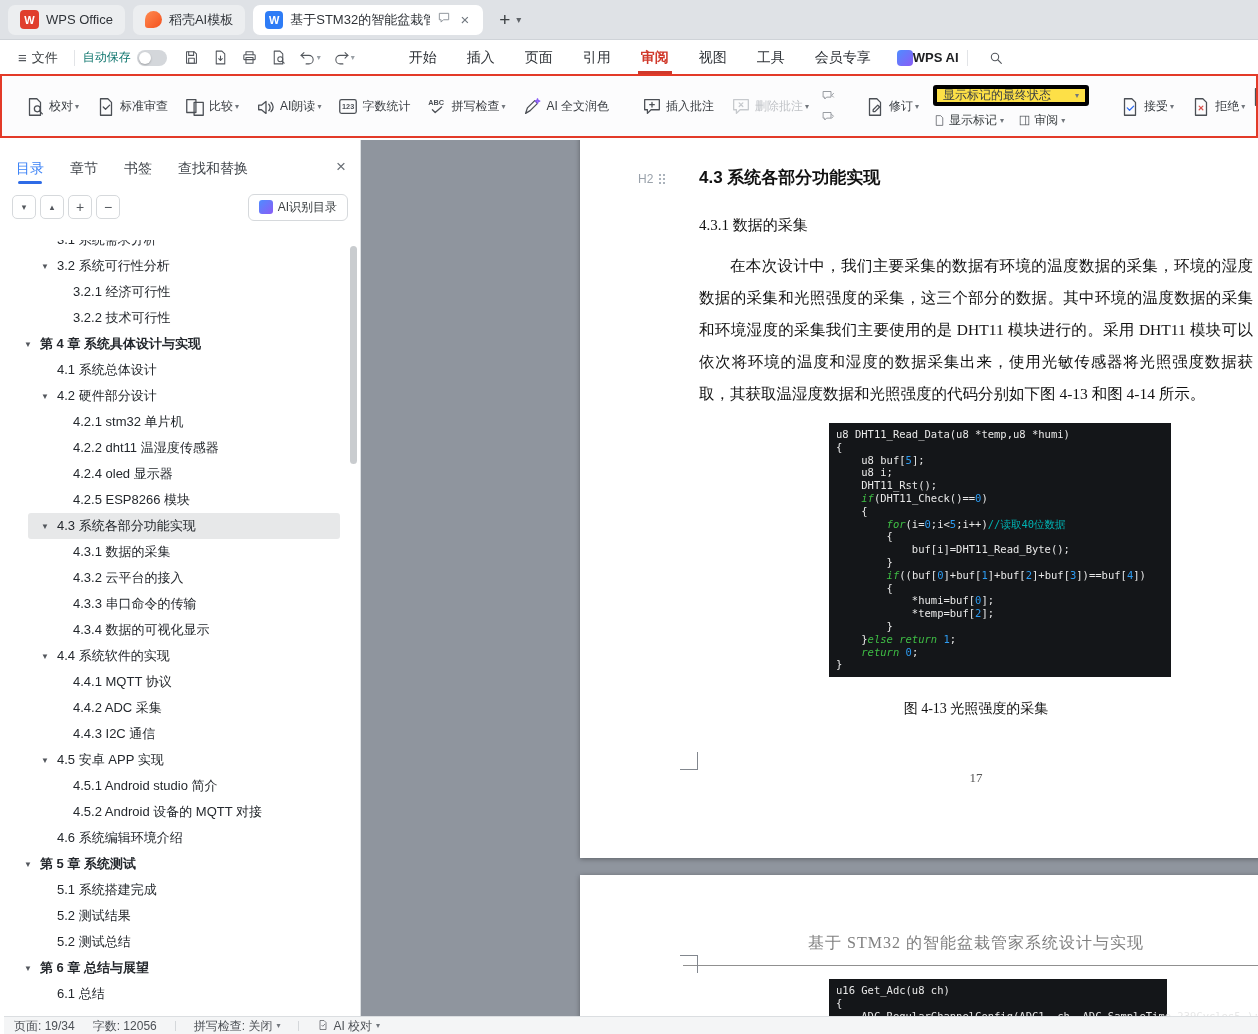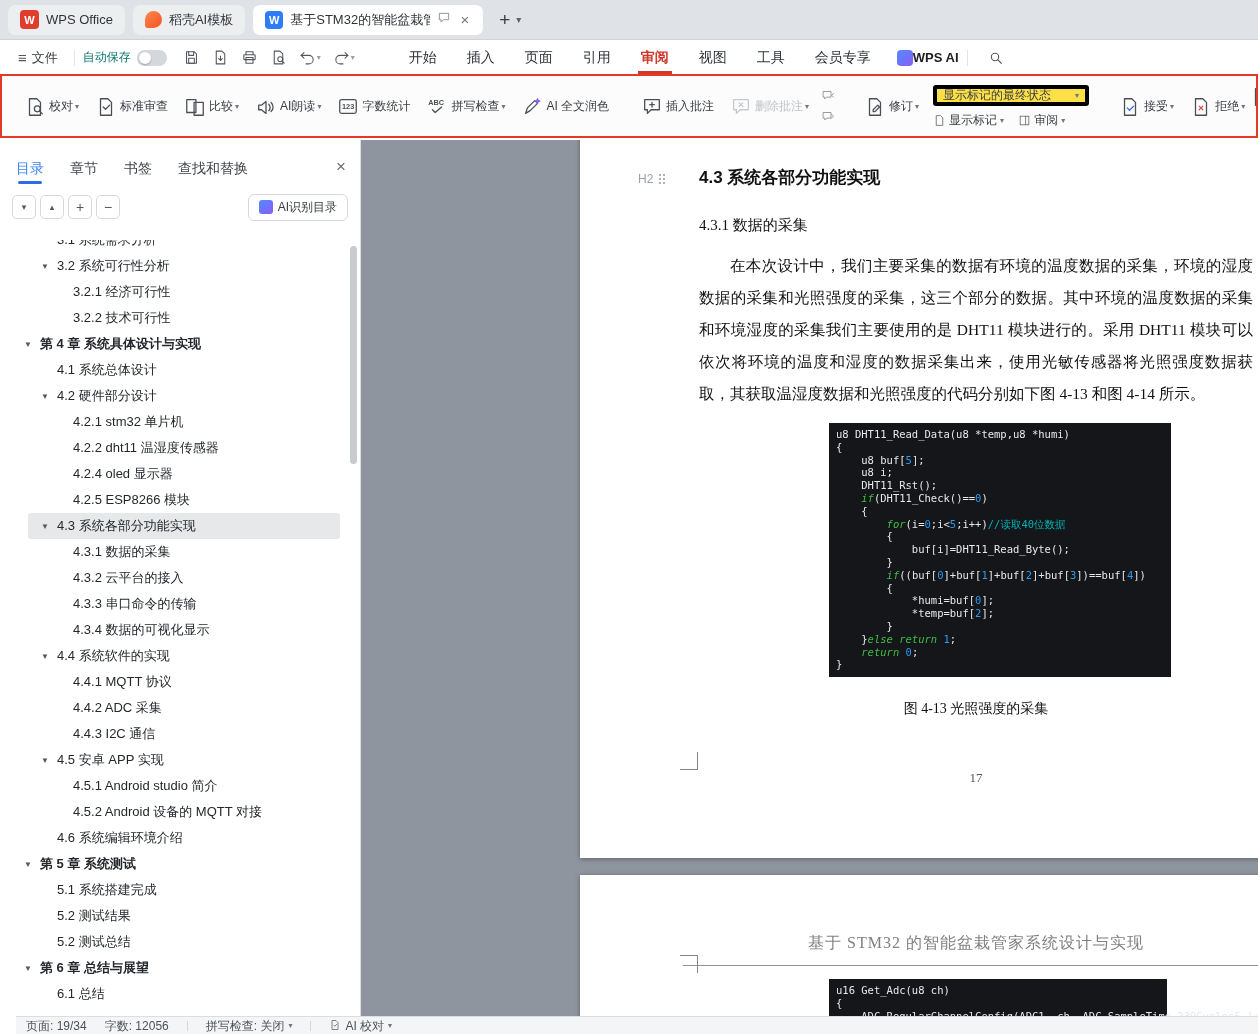--- a/index.html
+++ b/index.html
@@ -108,21 +108,21 @@
 .tk-n{color:#2e9bf0}
 .tk-c{color:#00b2b2}
 .caption{position:absolute;left:119px;top:584px;width:554px;text-align:center;font-family:"Liberation Serif",serif;font-size:14px;color:#111}
 .pagenum{position:absolute;left:119px;top:654px;width:554px;text-align:center;font-family:"Liberation Serif",serif;font-size:13px;color:#555}
 .cornerBL{position:absolute;left:100px;top:636px;width:18px;height:18px;border-right:1px solid #82878e;border-bottom:1px solid #82878e}
 .cornerTL{position:absolute;left:100px;top:80px;width:18px;height:18px;border-right:1px solid #82878e;border-top:1px solid #82878e}
 .pheader{position:absolute;left:119px;top:58px;width:554px;text-align:center;font-family:"Liberation Serif",serif;font-size:16px;color:#808080;letter-spacing:1px}
 .pheadrule{position:absolute;left:103px;top:90px;width:897px;height:1px;background:#909090}
 
 
-.statusbar{position:absolute;left:16px;right:0;bottom:0;height:18px;background:#f4f5f6;border-top:1px solid #dbdee1;display:flex;align-items:center;padding-left:10px;gap:18px;font-size:12px;color:#4d5156;line-height:1}
+.statusbar{position:absolute;left:4px;right:0;bottom:0;height:18px;background:#f4f5f6;border-top:1px solid #dbdee1;display:flex;align-items:center;padding-left:10px;gap:18px;font-size:12px;color:#4d5156;line-height:1}
 .sitem{display:flex;align-items:center;gap:4px}
 .sdiv{width:1px;height:10px;background:#d4d7da}
 .sb-ic svg{width:12px;height:12px;stroke:#4d5156;fill:none;stroke-width:1.4}
 </style>
 </head>
 <body>
 
 <div id="app">
 
   <div class="tabbar">

